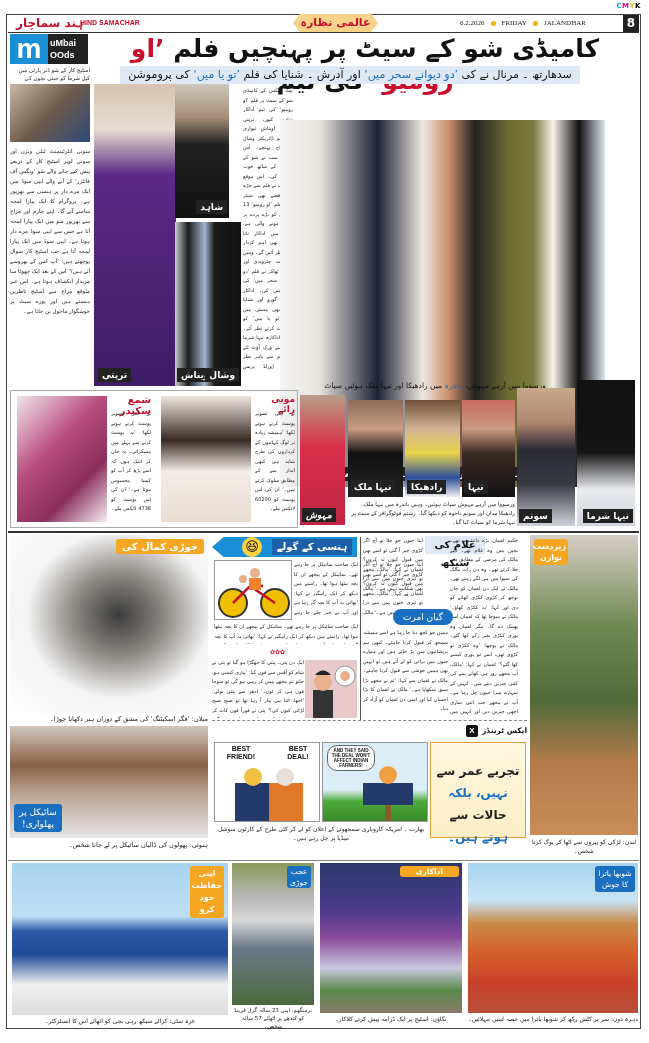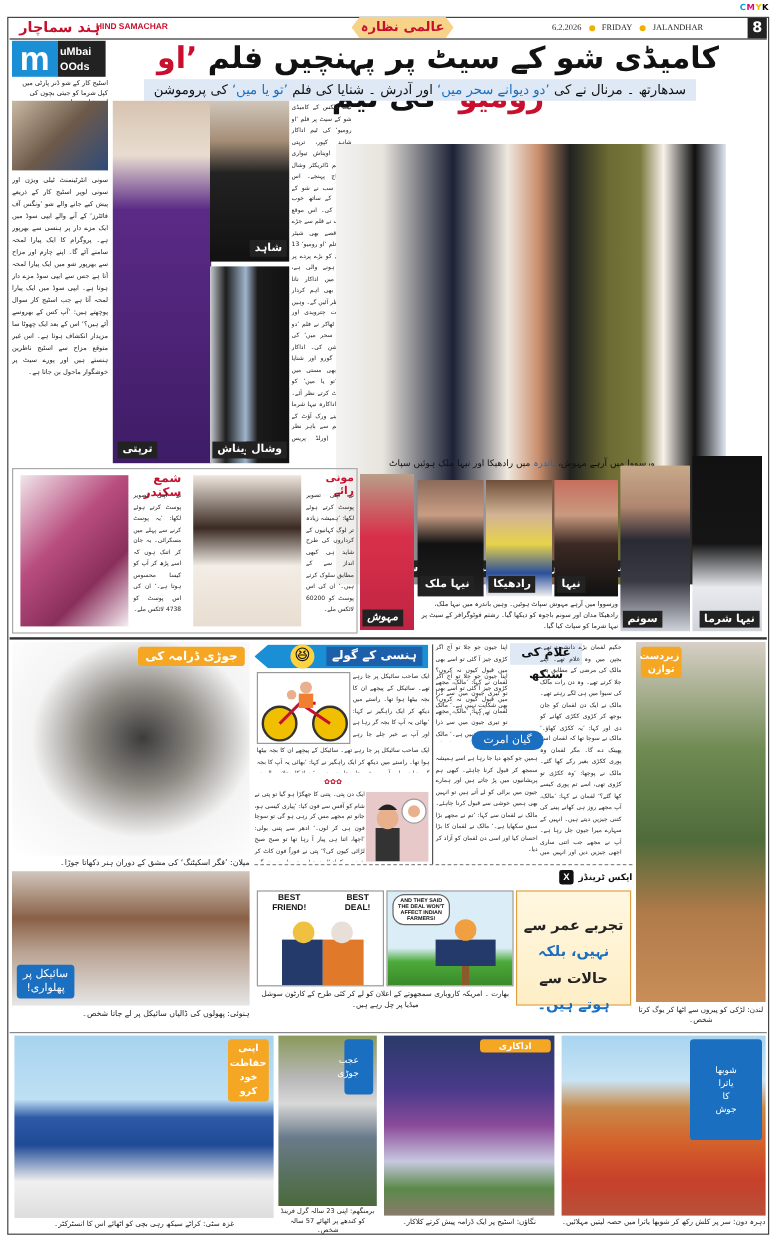--- a/index.html
+++ b/index.html
@@ -73,21 +73,21 @@
 </div>
 
 <div class="abs urdu" style="left:10px;top:66px;width:80px;font-size:5.5px;line-height:8px;color:#222;">اسٹیج کار کے شو ڈنر پارٹی میں کپل شرما کو جیتی بچوں کی اسپیشل مہمان</div>
 <div class="abs photo" style="left:10px;top:84px;width:80px;height:58px;background:linear-gradient(135deg,#c9b9a4,#6e5a4a 50%,#2e4b7a);"></div>
 <div class="abs col-text urdu" style="left:10px;top:146px;width:80px;height:236px;overflow:hidden;">سونی انٹرٹینمنٹ ٹیلی ویژن اور سونی لوپر اسٹیج کار کے ذریعے پیش کیے جانے والے شو ’ونگس آف فائٹرز‘ کے آنے والے ایپی سوڈ میں ایک مزے دار پر ہنسی سے بھرپور ہے۔ پروگرام کا ایک پیارا لمحہ سامنے آئے گا۔ اپنے چارم اور مزاح سے بھرپور شو میں ایک پیارا لمحہ آتا ہے جس سے ایپی سوڈ مزے دار ہوتا ہے۔ ایپی سوڈ میں ایک پیارا لمحہ آتا ہے جب اسٹیج کار سوال پوچھتے ہیں: ’آپ کس کے بھروسے آئے ہیں؟‘ اس کے بعد ایک چھوٹا سا مزیدار انکشاف ہوتا ہے۔ اس غیر متوقع مزاح سے اسٹیج ناظرین ہنستے ہیں اور پورے سیٹ پر خوشگوار ماحول بن جاتا ہے۔</div>
 
 <div class="abs photo" style="left:94px;top:84px;width:82px;height:302px;background:linear-gradient(180deg,#d7c3b0 0%,#e8ddd0 15%,#5b2a86 30%,#3e1c66 100%);">
   <div class="abs label urdu" style="left:4px;bottom:4px;">ترپتی</div>
 </div>
 
-<div class="abs photo" style="left:175px;top:84px;width:66px;height:134px;background:linear-gradient(180deg,#cfc7bb 0%,#a58d76 25%,#222 45%,#111 100%);padding-left:24px;">
+<div class="abs photo" style="left:175px;top:84px;width:54px;height:134px;background:linear-gradient(180deg,#cfc7bb 0%,#a58d76 25%,#222 45%,#111 100%);padding-left:24px;">
   <div class="abs label urdu" style="right:2px;bottom:4px;">شاہد</div>
 </div>
 
 <div class="abs photo" style="left:175px;top:222px;width:66px;height:164px;background:linear-gradient(90deg,#c8ccd2 0%,#1d1d1d 20%,#9fb4cc 45%,#1b1b1b 60%,#111 100%);">
   <div class="abs label urdu" style="left:2px;bottom:4px;">اویناش</div>
   <div class="abs label urdu" style="right:2px;bottom:4px;">وشال</div>
 </div>
 
 <div class="abs col-text urdu" style="left:243px;top:86px;width:50px;height:290px;overflow:hidden;font-size:5px;line-height:9.5px;">نیٹ فلکس کے کامیڈی شو کے سیٹ پر فلم ’او رومیو‘ کی ٹیم اداکار شاہد کپور، ترپتی ڈمری، اویناش تیواری اور فلم ڈائریکٹر وشال بھاردواج پہنچے۔ اس دوران سب نے شو کے شرکاء کے ساتھ خوب مستی کی۔ اس موقع پر سب نے فلم سے جڑے کئی قصے بھی شیئر کیے۔ فلم ’او رومیو‘ 13 فروری کو بڑے پردے پر ریلیز ہونے والی ہے، جس میں اداکار نانا پاٹیکر بھی اہم کردار میں نظر آئیں گے۔ وہیں سدھانت چترویدی اور مرنال ٹھاکر نے فلم ’دو دیوانے سحر میں‘ کی پروموشن کی۔ اداکار آدرش گورو اور شنایا کپور بھی مستی میں فلم ’تو یا میں‘ کو پروموٹ کرتے نظر آئے۔ وہیں اداکارہ نیہا شرما بھی اپنے ورک آؤٹ کے بعد جم سے باہر نظر آئیں۔ (ورلڈ پریس چارل)</div>
 
@@ -126,21 +126,21 @@
   <div class="abs urdu" style="left:100px;top:3px;width:40px;font-size:10px;font-weight:bold;color:#c8102e;text-align:right;">شمع سکندر</div>
   <div class="abs col-text urdu" style="left:100px;top:18px;width:40px;height:115px;overflow:hidden;font-size:5px;line-height:9.5px;">نے اپنی تصویر پوسٹ کرتے ہوئے لکھا: ’یہ پوسٹ کرنے سے پہلے میں مسکرائی۔ یہ جان کر اتنک ہوں کہ اسے پڑھ کر آپ کو کیسا محسوس ہوتا ہے۔‘ ان کی اس پوسٹ کو 4738 لائکس ملے۔</div>
   <div class="abs photo" style="left:150px;top:5px;width:90px;height:126px;background:linear-gradient(180deg,#efe7de 0%,#3a2a22 35%,#f2ede6 60%,#e8ddd0 100%);"></div>
   <div class="abs urdu" style="left:244px;top:3px;width:40px;font-size:9px;font-weight:bold;color:#c8102e;text-align:right;">مونی رائے</div>
   <div class="abs col-text urdu" style="left:244px;top:18px;width:40px;height:115px;overflow:hidden;font-size:5px;line-height:9.5px;">نے اپنی تصویر پوسٹ کرتے ہوئے لکھا: ’ہمیشہ زیادہ تر لوگ کہانیوں کے کرداروں کی طرح شاید ہی کبھی انداز سے کے مطابق سلوک کرتے ہیں۔‘ ان کی اس پوسٹ کو 60200 لائکس ملے۔</div>
 </div>
 
 <div class="abs divider-h" style="left:8px;top:531px;width:631px;"></div>
 
 <div class="abs photo" style="left:10px;top:535px;width:198px;height:178px;background:radial-gradient(ellipse at 55% 45%,#3c3c3c 0%,#8e8a84 30%,#f4f4f4 60%,#fff 100%);">
-  <div class="abs orange-tag urdu" style="right:4px;top:4px;font-size:10px;padding:2px 6px;">جوڑی ڈرامہ کی</div>
+  <div class="abs orange-tag urdu" style="right:4px;top:4px;font-size:10px;padding:2px 6px;">جوڑی کمال کی</div>
 </div>
 <div class="abs caption urdu" style="left:10px;top:714px;width:198px;text-align:right;">میلان: ’فگر اسکیٹنگ‘ کی مشق کے دوران ہنر دکھاتا جوڑا۔</div>
 
 <div class="abs photo" style="left:10px;top:726px;width:198px;height:112px;background:linear-gradient(180deg,#d1c7bd 0%,#8a6046 35%,#b9a392 60%,#e6e6e6 100%);">
   <div class="abs blue-tag urdu" style="left:4px;bottom:6px;font-size:9px;padding:2px 5px;width:48px;line-height:12px;">سائیکل پر پھلواری!</div>
 </div>
 <div class="abs caption urdu" style="left:10px;top:840px;width:198px;text-align:right;">ہنوئی: پھولوں کی ڈالیاں سائیکل پر لے جاتا شخص۔</div>
 
 <div class="abs" style="left:212px;top:537px;width:145px;height:20px;">
   <div class="abs" style="left:0;top:0;width:145px;height:20px;background:#1a8fd6;clip-path:polygon(8% 0,100% 0,100% 100%,8% 100%,0 50%);"></div>
@@ -222,25 +222,25 @@
 </div>
 
 <div class="abs" style="left:8px;top:860px;width:631px;height:1px;background:#888;"></div>
 
 <div class="abs photo" style="left:12px;top:863px;width:216px;height:152px;background:linear-gradient(180deg,#a7d3ef 0%,#bfe0f4 35%,#2d5aa6 45%,#1e4a96 60%,#f0f0f0 80%,#ddd 100%);">
   <div class="abs orange-tag urdu" style="right:4px;top:3px;width:34px;font-size:8px;line-height:12px;padding:2px;">اپنی حفاظت خود کرو</div>
 </div>
 <div class="abs caption urdu" style="left:12px;top:1016px;width:216px;text-align:center;font-size:6px;">غزہ سٹی: کراٹے سیکھ رہی بچی کو اٹھائے اس کا انسٹرکٹر۔</div>
 
 <div class="abs photo" style="left:232px;top:863px;width:82px;height:142px;background:linear-gradient(180deg,#8a9a5a 0%,#b8b8b8 25%,#d8d8d8 40%,#6a7a8a 60%,#4a6a3a 100%);">
-  <div class="abs blue-tag urdu" style="right:3px;top:3px;width:24px;font-size:7.5px;line-height:11px;padding:12px;">عجب جوڑی</div>
+  <div class="abs blue-tag urdu" style="right:3px;top:3px;width:24px;font-size:7.5px;line-height:11px;padding:0;">عجب جوڑی</div>
 </div>
 <div class="abs caption urdu" style="left:232px;top:1006px;width:82px;text-align:center;font-size:5.5px;line-height:8px;">برمنگھم: اپنی 23 سالہ گرل فرینڈ کو کندھے پر اٹھائے 57 سالہ شخص۔</div>
 
 <div class="abs photo" style="left:320px;top:863px;width:142px;height:150px;background:linear-gradient(180deg,#2a3a6a 0%,#4a3a8a 30%,#8a4a9a 50%,#c8c8e0 70%,#5a8a4a 85%,#8a7a6a 100%);">
   <div class="abs orange-tag urdu" style="right:3px;top:3px;font-size:7.5px;padding:1px 16px;">اداکاری</div>
 </div>
 <div class="abs caption urdu" style="left:320px;top:1014px;width:142px;text-align:center;font-size:6px;">نگاؤں: اسٹیج پر ایک ڈرامہ پیش کرتے کلاکار۔</div>
 
 <div class="abs photo" style="left:468px;top:863px;width:170px;height:150px;background:linear-gradient(180deg,#a8d4f0 0%,#c8e4f4 25%,#c98a4a 40%,#d4602a 60%,#c8402a 80%,#b8503a 100%);">
-  <div class="abs blue-tag urdu" style="right:3px;top:3px;width:60px;font-size:7.5px;line-height:11px;padding:20px;">شوبھا یاترا کا جوش</div>
+  <div class="abs blue-tag urdu" style="right:3px;top:3px;width:40px;font-size:7.5px;line-height:11px;padding:2px;">شوبھا یاترا کا جوش</div>
 </div>
 <div class="abs caption urdu" style="left:468px;top:1014px;width:170px;text-align:center;font-size:6px;">دہرہ دون: سر پر کلش رکھ کر شوبھا یاترا میں حصہ لیتیں مہلائیں۔</div>
 
 </body></html>

